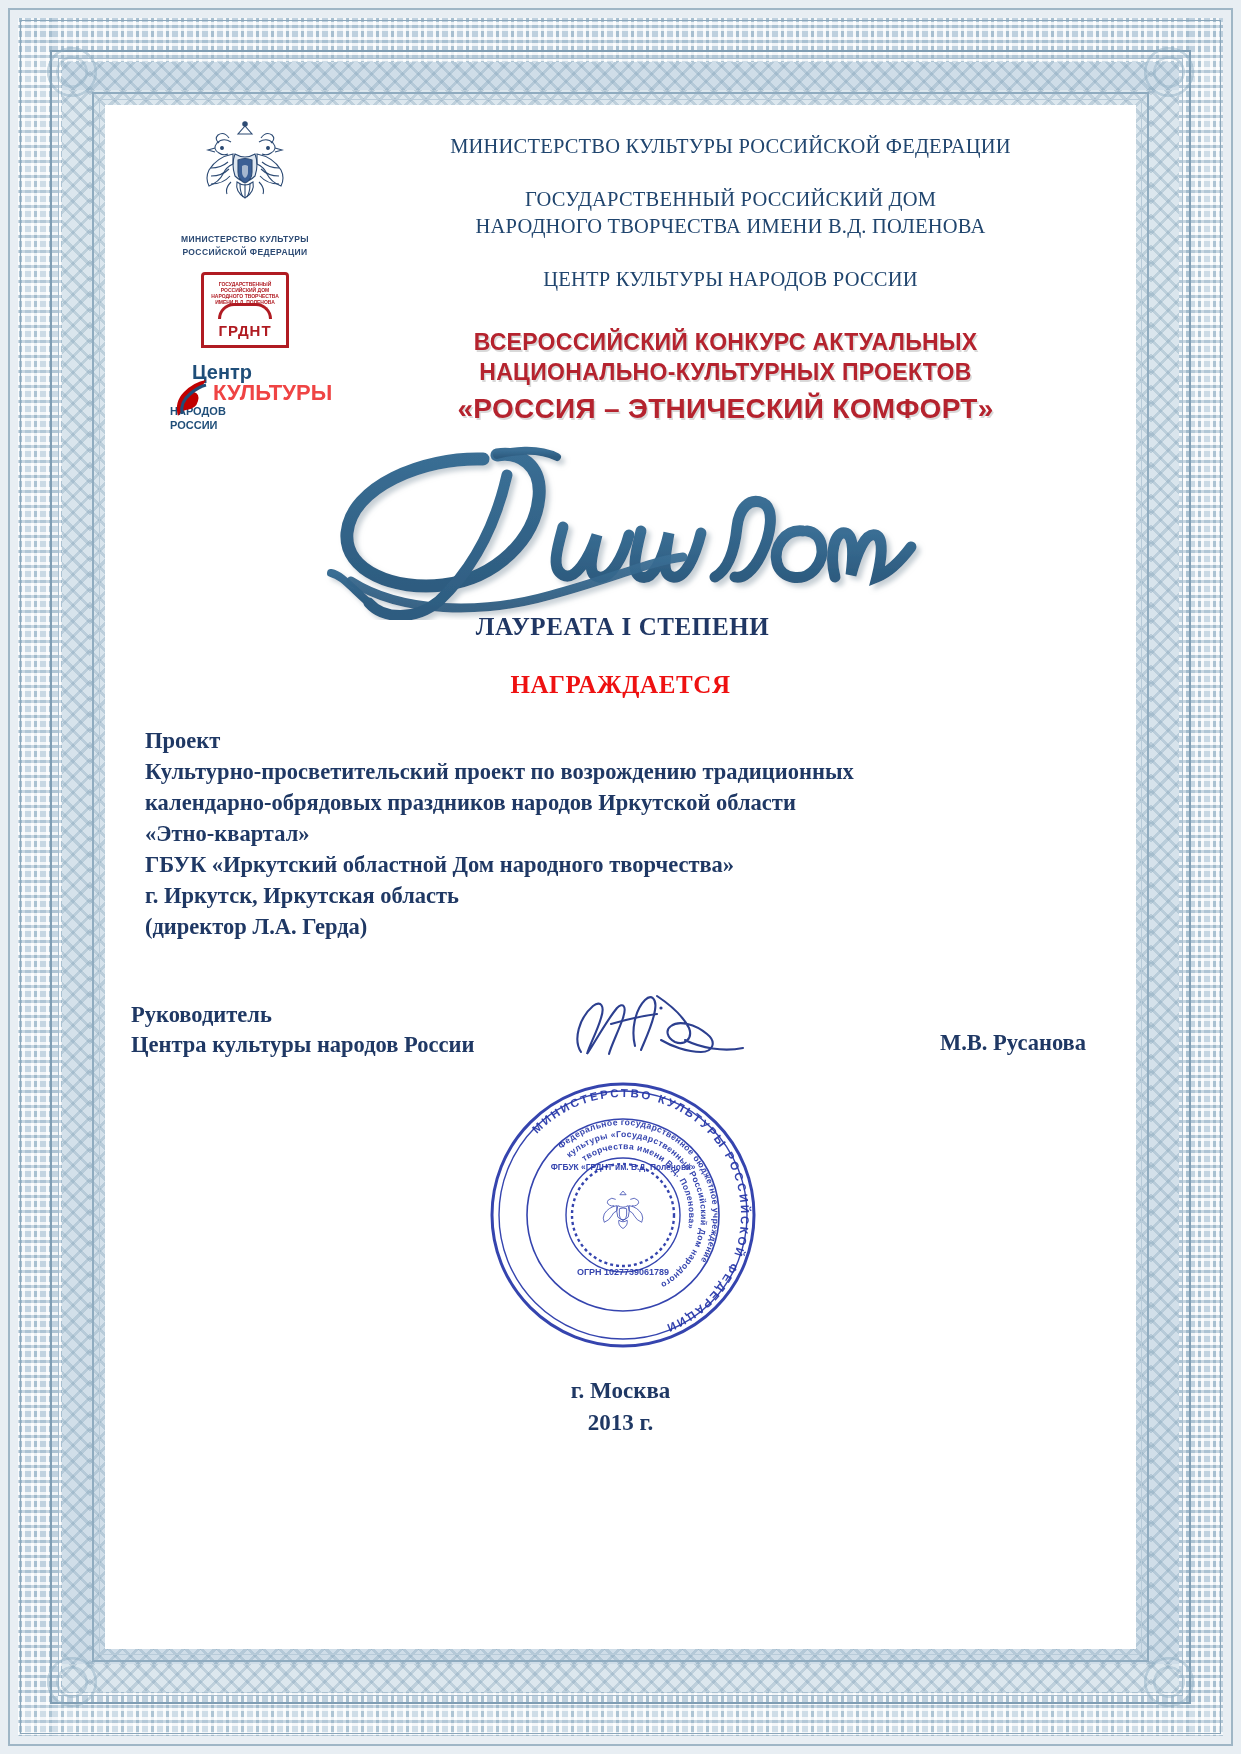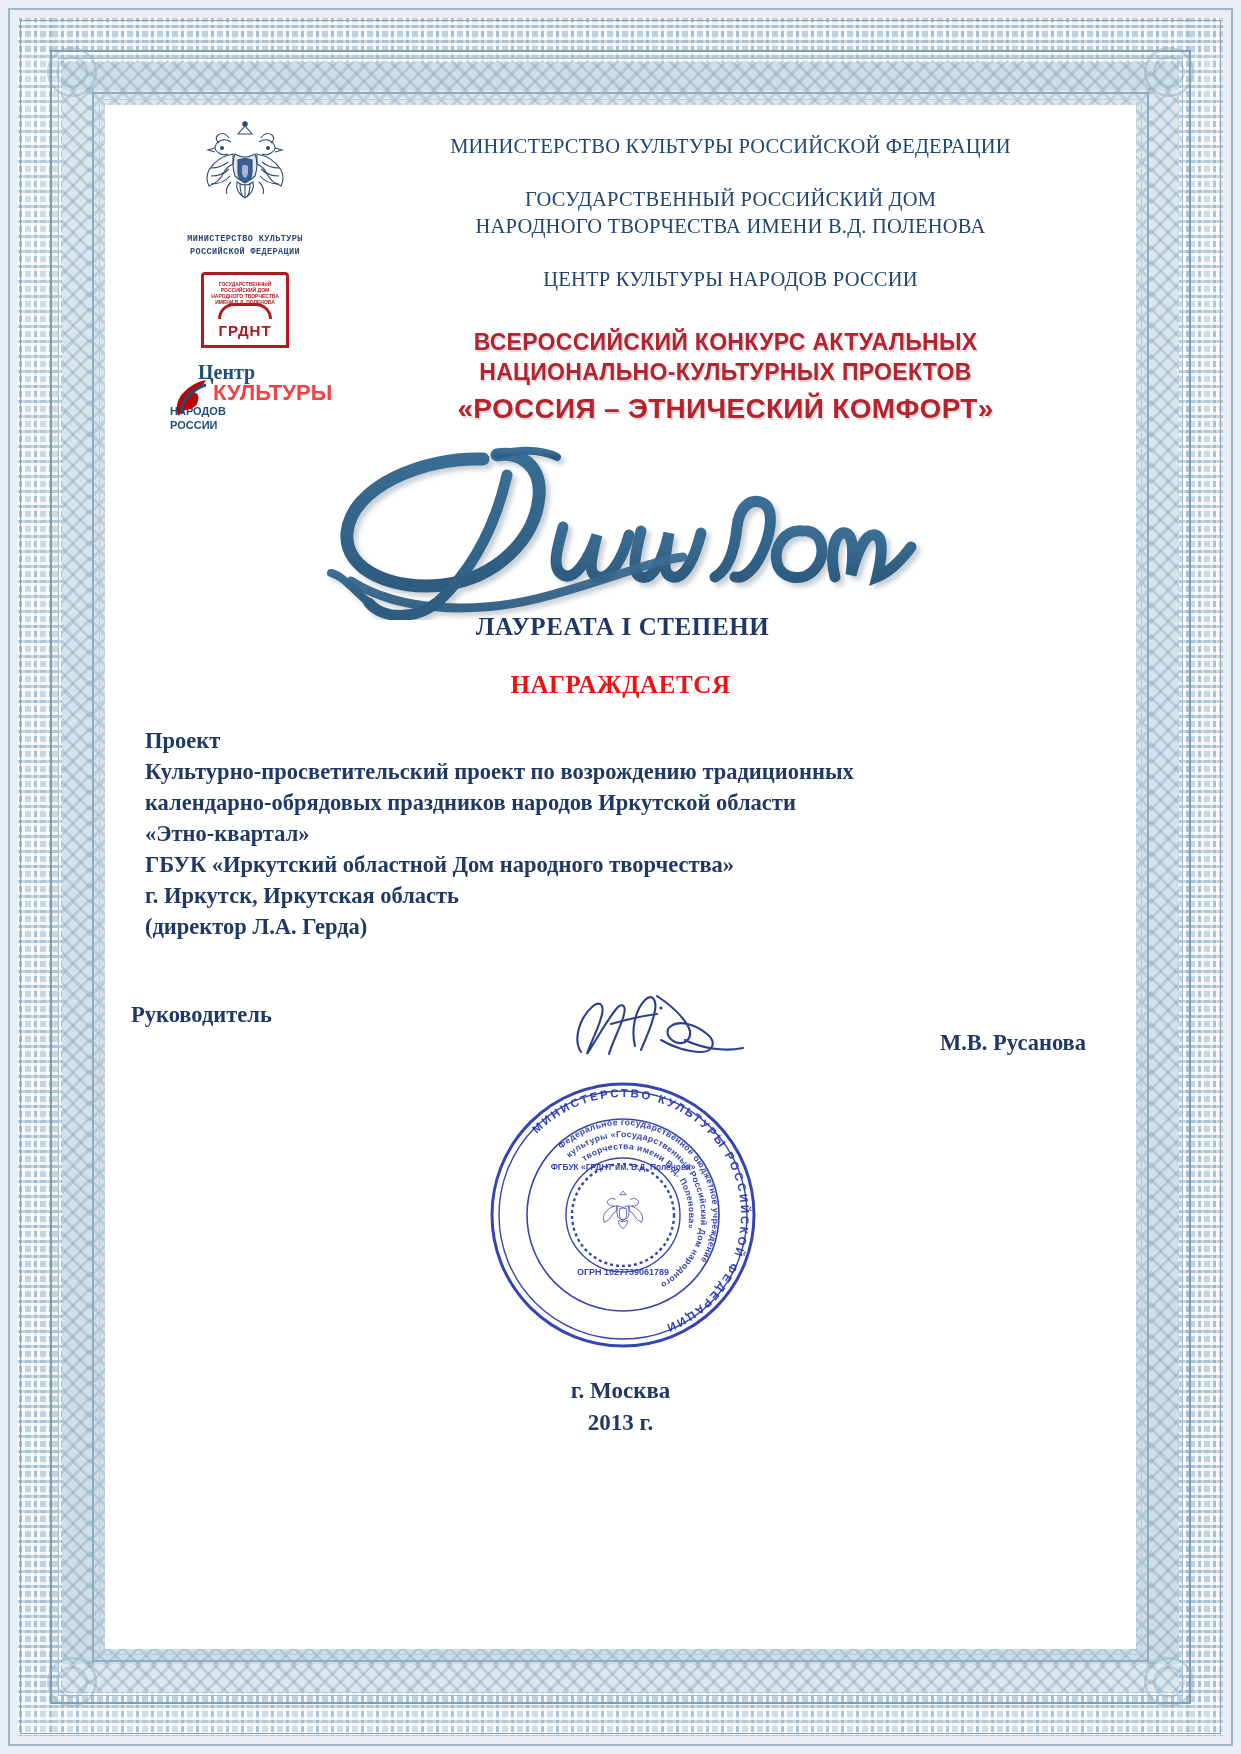--- a/index.html
+++ b/index.html
@@ -103,21 +103,21 @@
 
   
   .logos{
     position:absolute;left:50px;top:15px;width:180px;
   }
   .logo-block{margin-bottom:14px;text-align:center;}
 
   .eagle-wrap{width:150px;margin:0 auto;text-align:center;}
   .eagle-caption{
     font-size:8.5px;line-height:11px;color:#2c4a73;letter-spacing:.4px;
-    margin-top:2px;font-family:Liberation Mono, monospace;font-weight:bold;
+    margin-top:2px;font-family:Liberation Sans, sans-serif;font-weight:bold;
   }
 
   .grdnt-logo{
     width:88px;height:76px;margin:0 auto;border:3px solid #b01b22;
     border-radius:4px 4px 0 0;position:relative;background:#fff;
     box-sizing:border-box;
   }
   .grdnt-top{
     font-size:5px;line-height:6px;color:#b01b22;font-weight:bold;
     padding:6px 4px 0;font-family:"Liberation Sans", sans-serif;
@@ -129,21 +129,21 @@
   }
   .grdnt-gate{
     position:absolute;left:14px;right:14px;top:28px;bottom:26px;
     border:3px solid #b01b22;border-bottom:none;border-radius:30px 30px 0 0;
   }
 
   .ckn-logo{width:150px;margin:0 auto;text-align:left;position:relative;}
   .ckn-sw{
     position:absolute;left:2px;top:4px;width:40px;height:56px;
   }
-  .ckn-t1{font-size:20px;font-weight:bold;color:#1f4e79;font-family:Liberation Serif, serif;margin-left:28px;line-height:20px;}
+  .ckn-t1{font-size:20px;font-weight:bold;color:#1f4e79;font-family:Liberation Sans, sans-serif;margin-left:22px;line-height:20px;}
   .ckn-t2{font-size:22px;font-weight:bold;color:#ef4444;font-family:"Liberation Sans",sans-serif;margin-left:43px;line-height:22px;}
   .ckn-t3{font-size:11px;font-weight:bold;color:#1f4e79;font-family:"Liberation Sans",sans-serif;text-align:left;line-height:13px;margin-top:1px;}
 
   
   .org{
     position:absolute;left:250px;right:30px;top:28px;
     text-align:center;color:#20456e;
     font-size:20.5px;line-height:27px;letter-spacing:.2px;
   }
   .org .l1{margin-bottom:26px;}
@@ -350,20 +350,21 @@
       <div>Культурно-просветительский проект по возрождению традиционных</div>
       <div>календарно-обрядовых праздников народов Иркутской области</div>
       <div>«Этно-квартал»</div>
       <div>ГБУК «Иркутский областной Дом народного творчества»</div>
       <div>г. Иркутск, Иркутская область</div>
       <div>(директор Л.А. Герда)</div>
     </div>
 
     <div class="sig-left">
       <div>Руководитель</div>
+      <div>Центра культуры народов России</div>
     </div>
 
     <svg class="sig-mark" viewBox="0 0 190 70">
       <g fill="none" stroke="#2c3f8f" stroke-width="2.1" stroke-linecap="round">
         <path d="M16 62 C8 50 14 28 28 16 C36 10 40 16 36 28 C32 42 24 56 22 64 C30 52 42 30 52 18 C58 12 62 16 58 28 C54 40 46 56 44 64"></path>
         <path d="M46 34 C60 30 76 26 92 24"></path>
         <path d="M70 56 C66 40 70 20 80 10 C86 4 92 8 90 20 C88 34 80 50 76 60"></path>
         <path d="M92 6 C104 14 118 26 124 38 C128 48 120 56 110 52 C102 48 100 40 106 36 C114 30 130 34 142 44 C152 52 148 62 136 62 C122 62 106 56 96 50"></path>
         <circle cx="96" cy="18" r="1.6" fill="#2c3f8f" stroke="none"></circle>
         <path d="M120 50 C136 58 158 62 178 58"></path>

